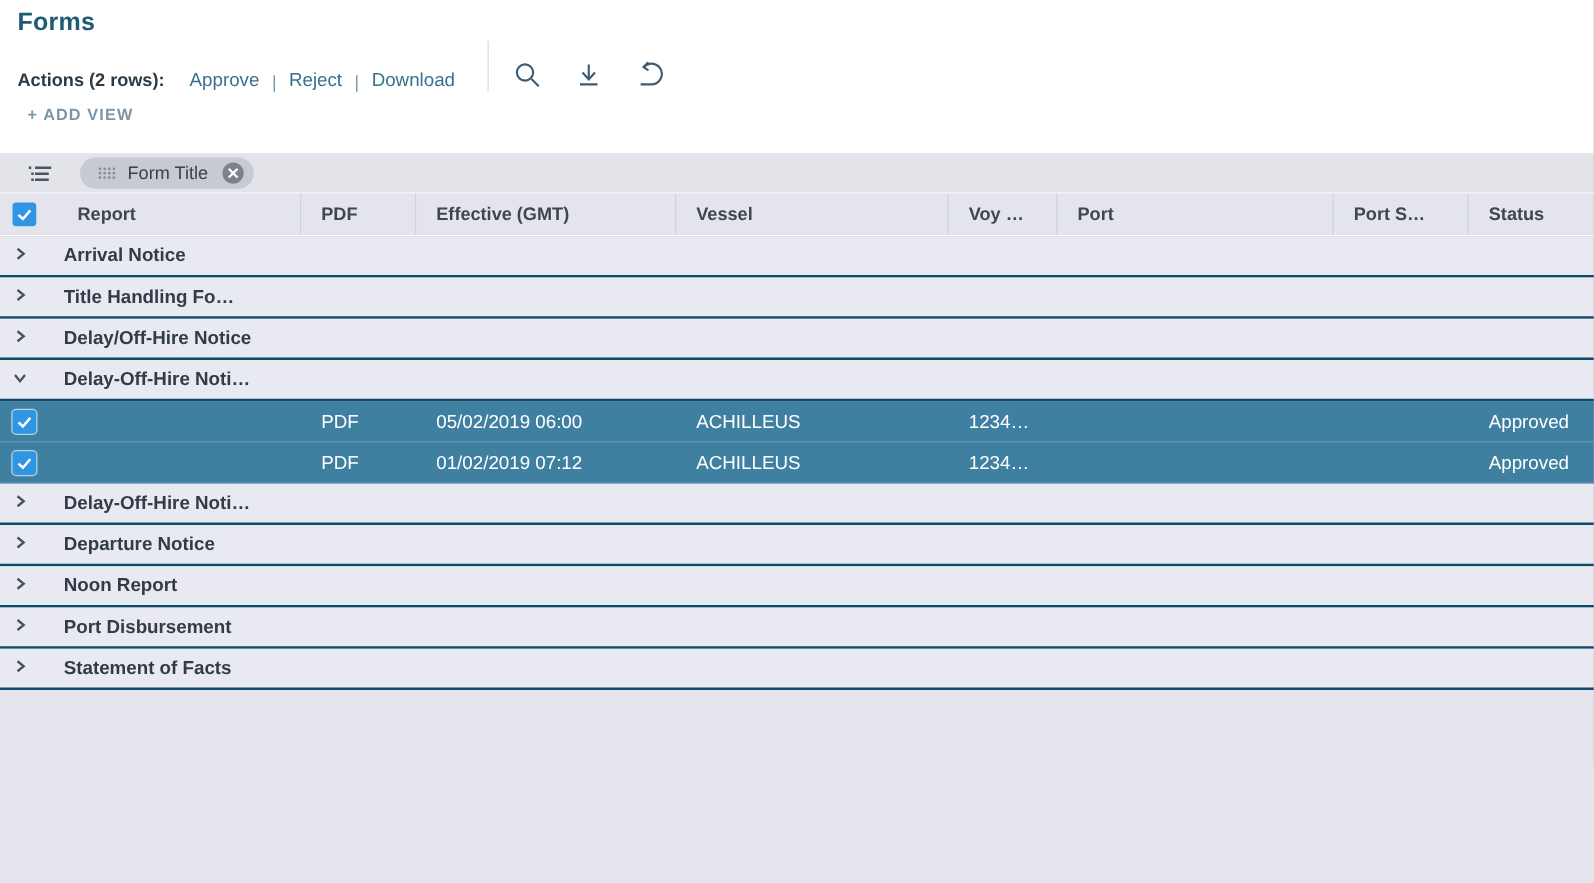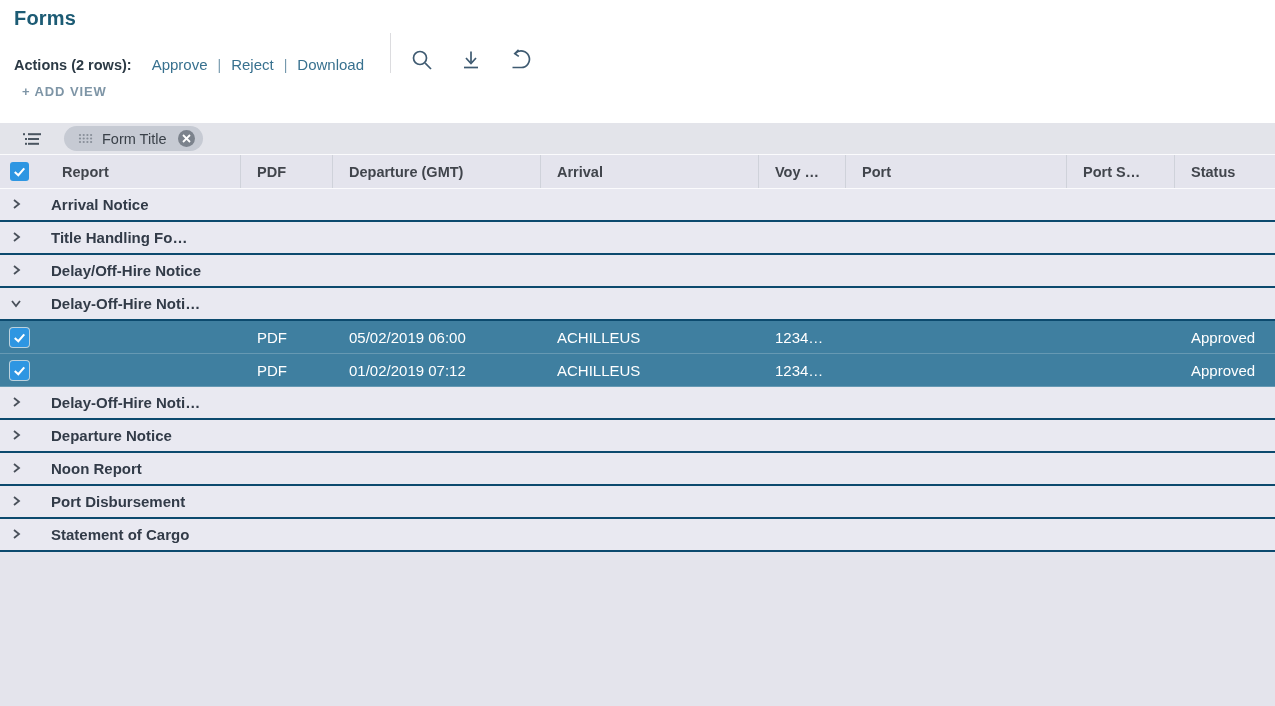--- a/index.html
+++ b/index.html
@@ -245,22 +245,22 @@
   <div class="hrow">
     <div class="hc c0">
       <span class="cbox">
         <svg width="15" height="15" viewBox="0 0 19 19">
             <polyline points="3.5,10 8,14.2 15.5,5.5" fill="none" stroke="#ffffff" stroke-width="2.6"></polyline>
           </svg>
       </span>
     </div>
     <div class="hc c1">Report</div>
     <div class="hc c2 sep">PDF</div>
-    <div class="hc c3 sep">Departure (GMT)</div>
-    <div class="hc c4 sep">Arrival</div>
+    <div class="hc c3 sep">Effective (GMT)</div>
+    <div class="hc c4 sep">Vessel</div>
     <div class="hc c5 sep">Voy …</div>
     <div class="hc c6 sep">Port</div>
     <div class="hc c7 sep">Port S…</div>
     <div class="hc c8 sep">Status</div>
   </div>
 
   <div class="row">
     <div class="cell c0 chev-c">
         <span class="chev"><svg width="12" height="12" viewBox="0 0 12 12">
             <polyline points="4,2 9,6 4,10"></polyline>
@@ -367,17 +367,17 @@
       </div>
     <div class="glabel">Port Disbursement</div>
   </div>
 
   <div class="row">
     <div class="cell c0 chev-c">
         <span class="chev"><svg width="12" height="12" viewBox="0 0 12 12">
             <polyline points="4,2 9,6 4,10"></polyline>
           </svg></span>
       </div>
-    <div class="glabel">Statement of Cargo</div>
+    <div class="glabel">Statement of Facts</div>
   </div>
 
   <div class="filler"></div>
 </div>
 
 </body></html>

